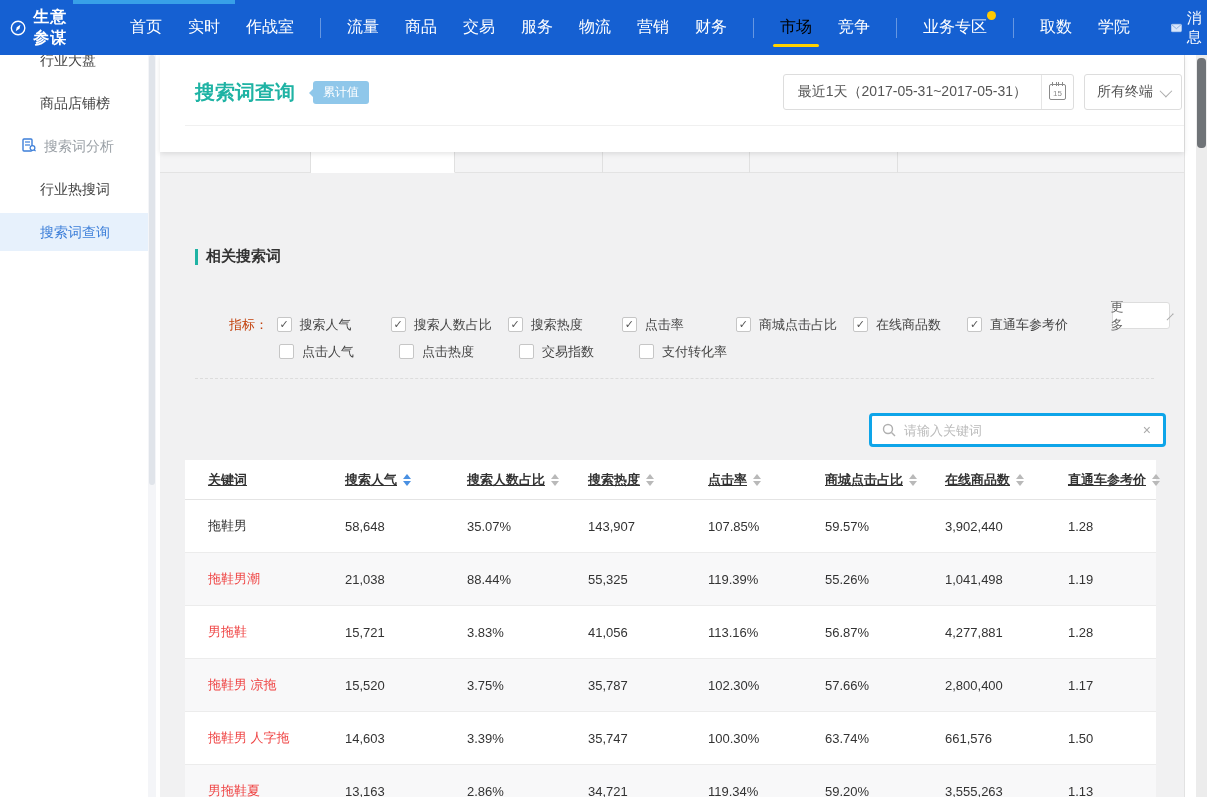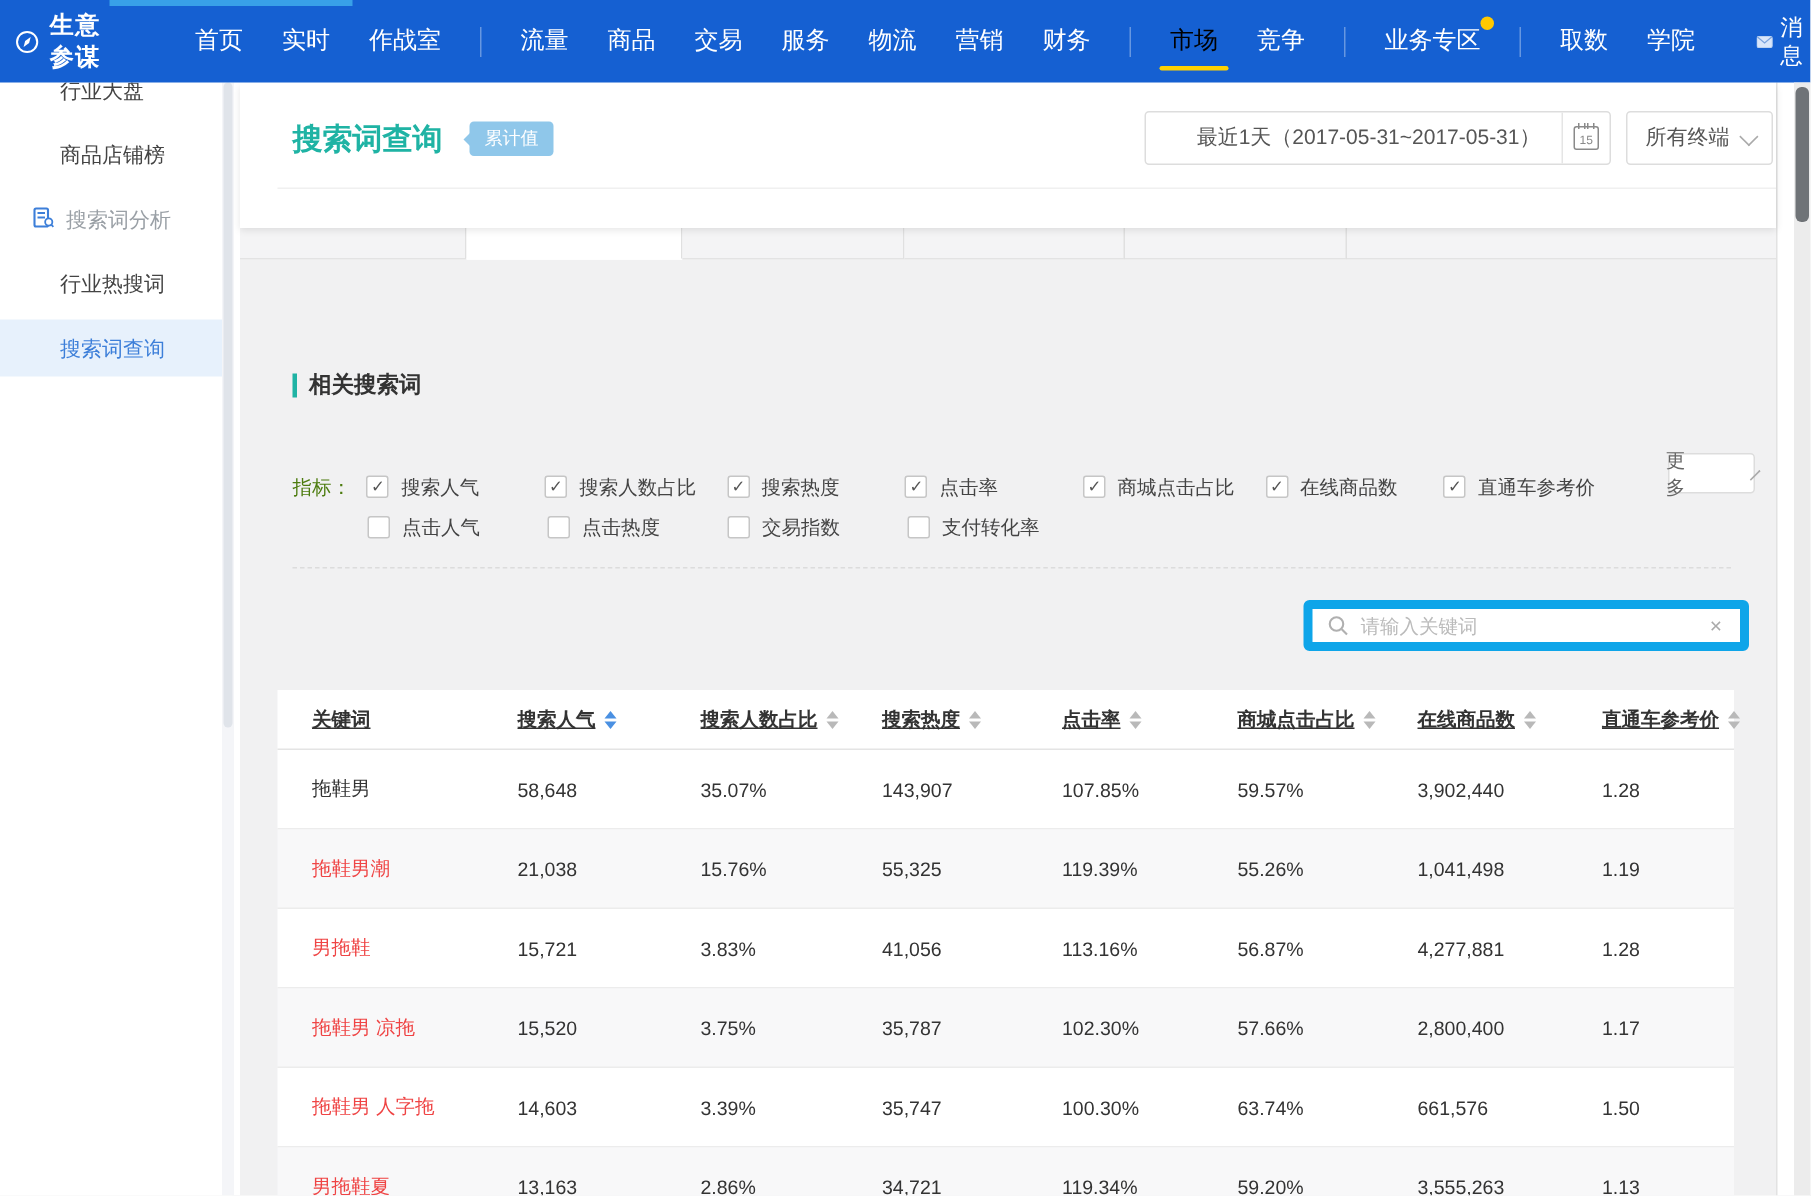--- a/index.html
+++ b/index.html
@@ -34,21 +34,21 @@
   
   .main { position:absolute; top:55px; left:160px; width:1025px; bottom:0; border-right:1px solid #e2e2e2; }
 
   .header-card { position:absolute; top:0; left:0; right:0; height:97px; background:#fff; box-shadow:0 2px 5px rgba(0,0,0,.10); z-index:4; }
   .page-title-row { position:absolute; left:35px; top:24px; display:flex; align-items:center; }
   .page-title { font-size:20px; font-weight:bold; color:#1fb3a4; }
   .cum-badge { position:relative; margin-left:18px; background:#8fc7ea; color:#fff; font-size:12px; padding:3px 10px; border-radius:3px; }
   .cum-badge::before { content:""; position:absolute; left:-9px; top:50%; transform:translateY(-50%); border:5px solid transparent; border-right-color:#8fc7ea; }
   .header-sep { position:absolute; left:25px; right:0; top:70px; height:1px; background:#f0f0f0; }
   .controls { position:absolute; right:2px; top:19px; display:flex; align-items:stretch; height:36px; }
-  .date-box { display:flex; align-items:stretch; border:1px solid #ddd; border-radius:3px; background:#fff; color:#555; font-size:14px; cursor:pointer;padding-left:20px; }
+  .date-box { display:flex; align-items:stretch; border:1px solid #ddd; border-radius:3px; background:#fff; color:#555; font-size:14px; cursor:pointer; }
   .date-text { display:flex; align-items:center; padding:0 14px; }
   .date-cal { display:flex; align-items:center; justify-content:center; width:32px; border-left:1px solid #e5e5e5; }
   .cal-icon { width:17px; height:16px; border:1px solid #8a8a8a; border-radius:2px; position:relative; font-size:8px; color:#8a8a8a; text-align:center; line-height:17px; }
   .cal-icon::before { content:""; position:absolute; top:-3px; left:2px; width:3px; height:4px; border-left:1px solid #8a8a8a; border-right:1px solid #8a8a8a; }
   .cal-icon::after { content:""; position:absolute; top:-3px; right:2px; width:3px; height:4px; border-left:1px solid #8a8a8a; border-right:1px solid #8a8a8a; }
   .terminal-box { display:flex; align-items:center; margin-left:10px; border:1px solid #ddd; border-radius:3px; background:#fff; color:#555; font-size:14px; padding:0 12px; cursor:pointer; }
   .chev { width:9px; height:9px; border-right:1px solid #aaa; border-bottom:1px solid #aaa; display:inline-block; margin-left:7px; }
   .chev.down { transform:rotate(45deg) translateY(-2px); }
   .chev.up { transform:rotate(-135deg) translateY(-2px); }
 
@@ -59,29 +59,29 @@
   .tab:last-child { border-right:none; flex:1; }
 
   
   .content { position:absolute; top:118px; left:0; right:0; bottom:0; background:#f1f1f2; overflow:hidden; }
   .section-head { position:absolute; top:74px; left:35px; display:flex; align-items:center; }
   .section-bar { width:3px; height:16px; background:#1fb3a4; margin-right:8px; }
   .section-title { font-size:15px; font-weight:bold; color:#333; }
 
   .filters { position:absolute; top:138px; left:35px; right:100px; }
   .filter-row { display:flex; align-items:center; height:27px; }
-  .filter-label { width:50px; color:#4d7c0f; font-size:13px; }
+  .filter-label { width:50px; color:#c2410c; font-size:13px;margin-left:34px; }
   .filter-item { display:flex; align-items:center; width:120px; cursor:pointer; }
   .filter-item.wide { width:123px; }
   .cbx { width:15px; height:15px; border:1px solid #c6c6c6; border-radius:2px; background:#fff; margin-right:8px; display:flex; align-items:center; justify-content:center; font-size:11px; color:#555; font-weight:bold; }
   .filter-item span.lbl { font-size:13px; color:#444; white-space:nowrap; }
   .more-btn { position:absolute; top:129px; right:14px; width:58px; height:27px; border:1px solid #ddd; border-radius:3px; background:#fff; color:#666; font-size:13px; display:flex; align-items:center; justify-content:center; cursor:pointer;gap:40px; }
   .dashed-sep { position:absolute; top:205px; left:35px; right:30px; border-top:1px dashed #dcdcdc; }
 
-  .search-wrap { position:absolute; top:227px; right:18px; width:297px; height:34px; background:#fff; border:6px solid #0ea5e9; border-radius:4px; display:flex; align-items:center; padding:0 10px; }
+  .search-wrap { position:absolute; top:240px; right:18px; width:297px; height:34px; background:#fff; border:3px solid #0ea5e9; border-radius:4px; display:flex; align-items:center; padding:0 10px; }
   .search-wrap input { flex:1; border:none; outline:none; font-size:13px; color:#333; background:transparent; margin-left:8px; font-family:inherit; }
   .search-wrap input::placeholder { color:#bbb; }
   .clear-x { color:#aaa; font-size:14px; cursor:pointer; padding:0 2px; }
 
   .table { position:absolute; top:287px; left:25px; right:28px; }
   .trow { display:grid; grid-template-columns:137px 122px 121px 120px 117px 120px 123px 1fr; }
   .trow > div { padding-left:23px; display:flex; align-items:center; font-size:13px; color:#333; white-space:nowrap; }
   .thead { height:40px; background:#fff; border-bottom:1px solid #e4e4e4;text-decoration:underline; }
   .thead > div { font-weight:bold; color:#333; cursor:pointer; }
   .tbody-row { height:53px; background:#fff; border-bottom:1px solid #ececec; }
@@ -356,21 +356,21 @@
             </div>
           </div>
           <div class="trow tbody-row">
             <div>
               <span class="kw-link">拖鞋男潮</span>
             </div>
             <div>
               <span>21,038</span>
             </div>
             <div>
-              <span>15.76%</span>
+              <span>88.44%</span>
             </div>
             <div>
               <span>55,325</span>
             </div>
             <div>
               <span>119.39%</span>
             </div>
             <div>
               <span>55.26%</span>
             </div>

